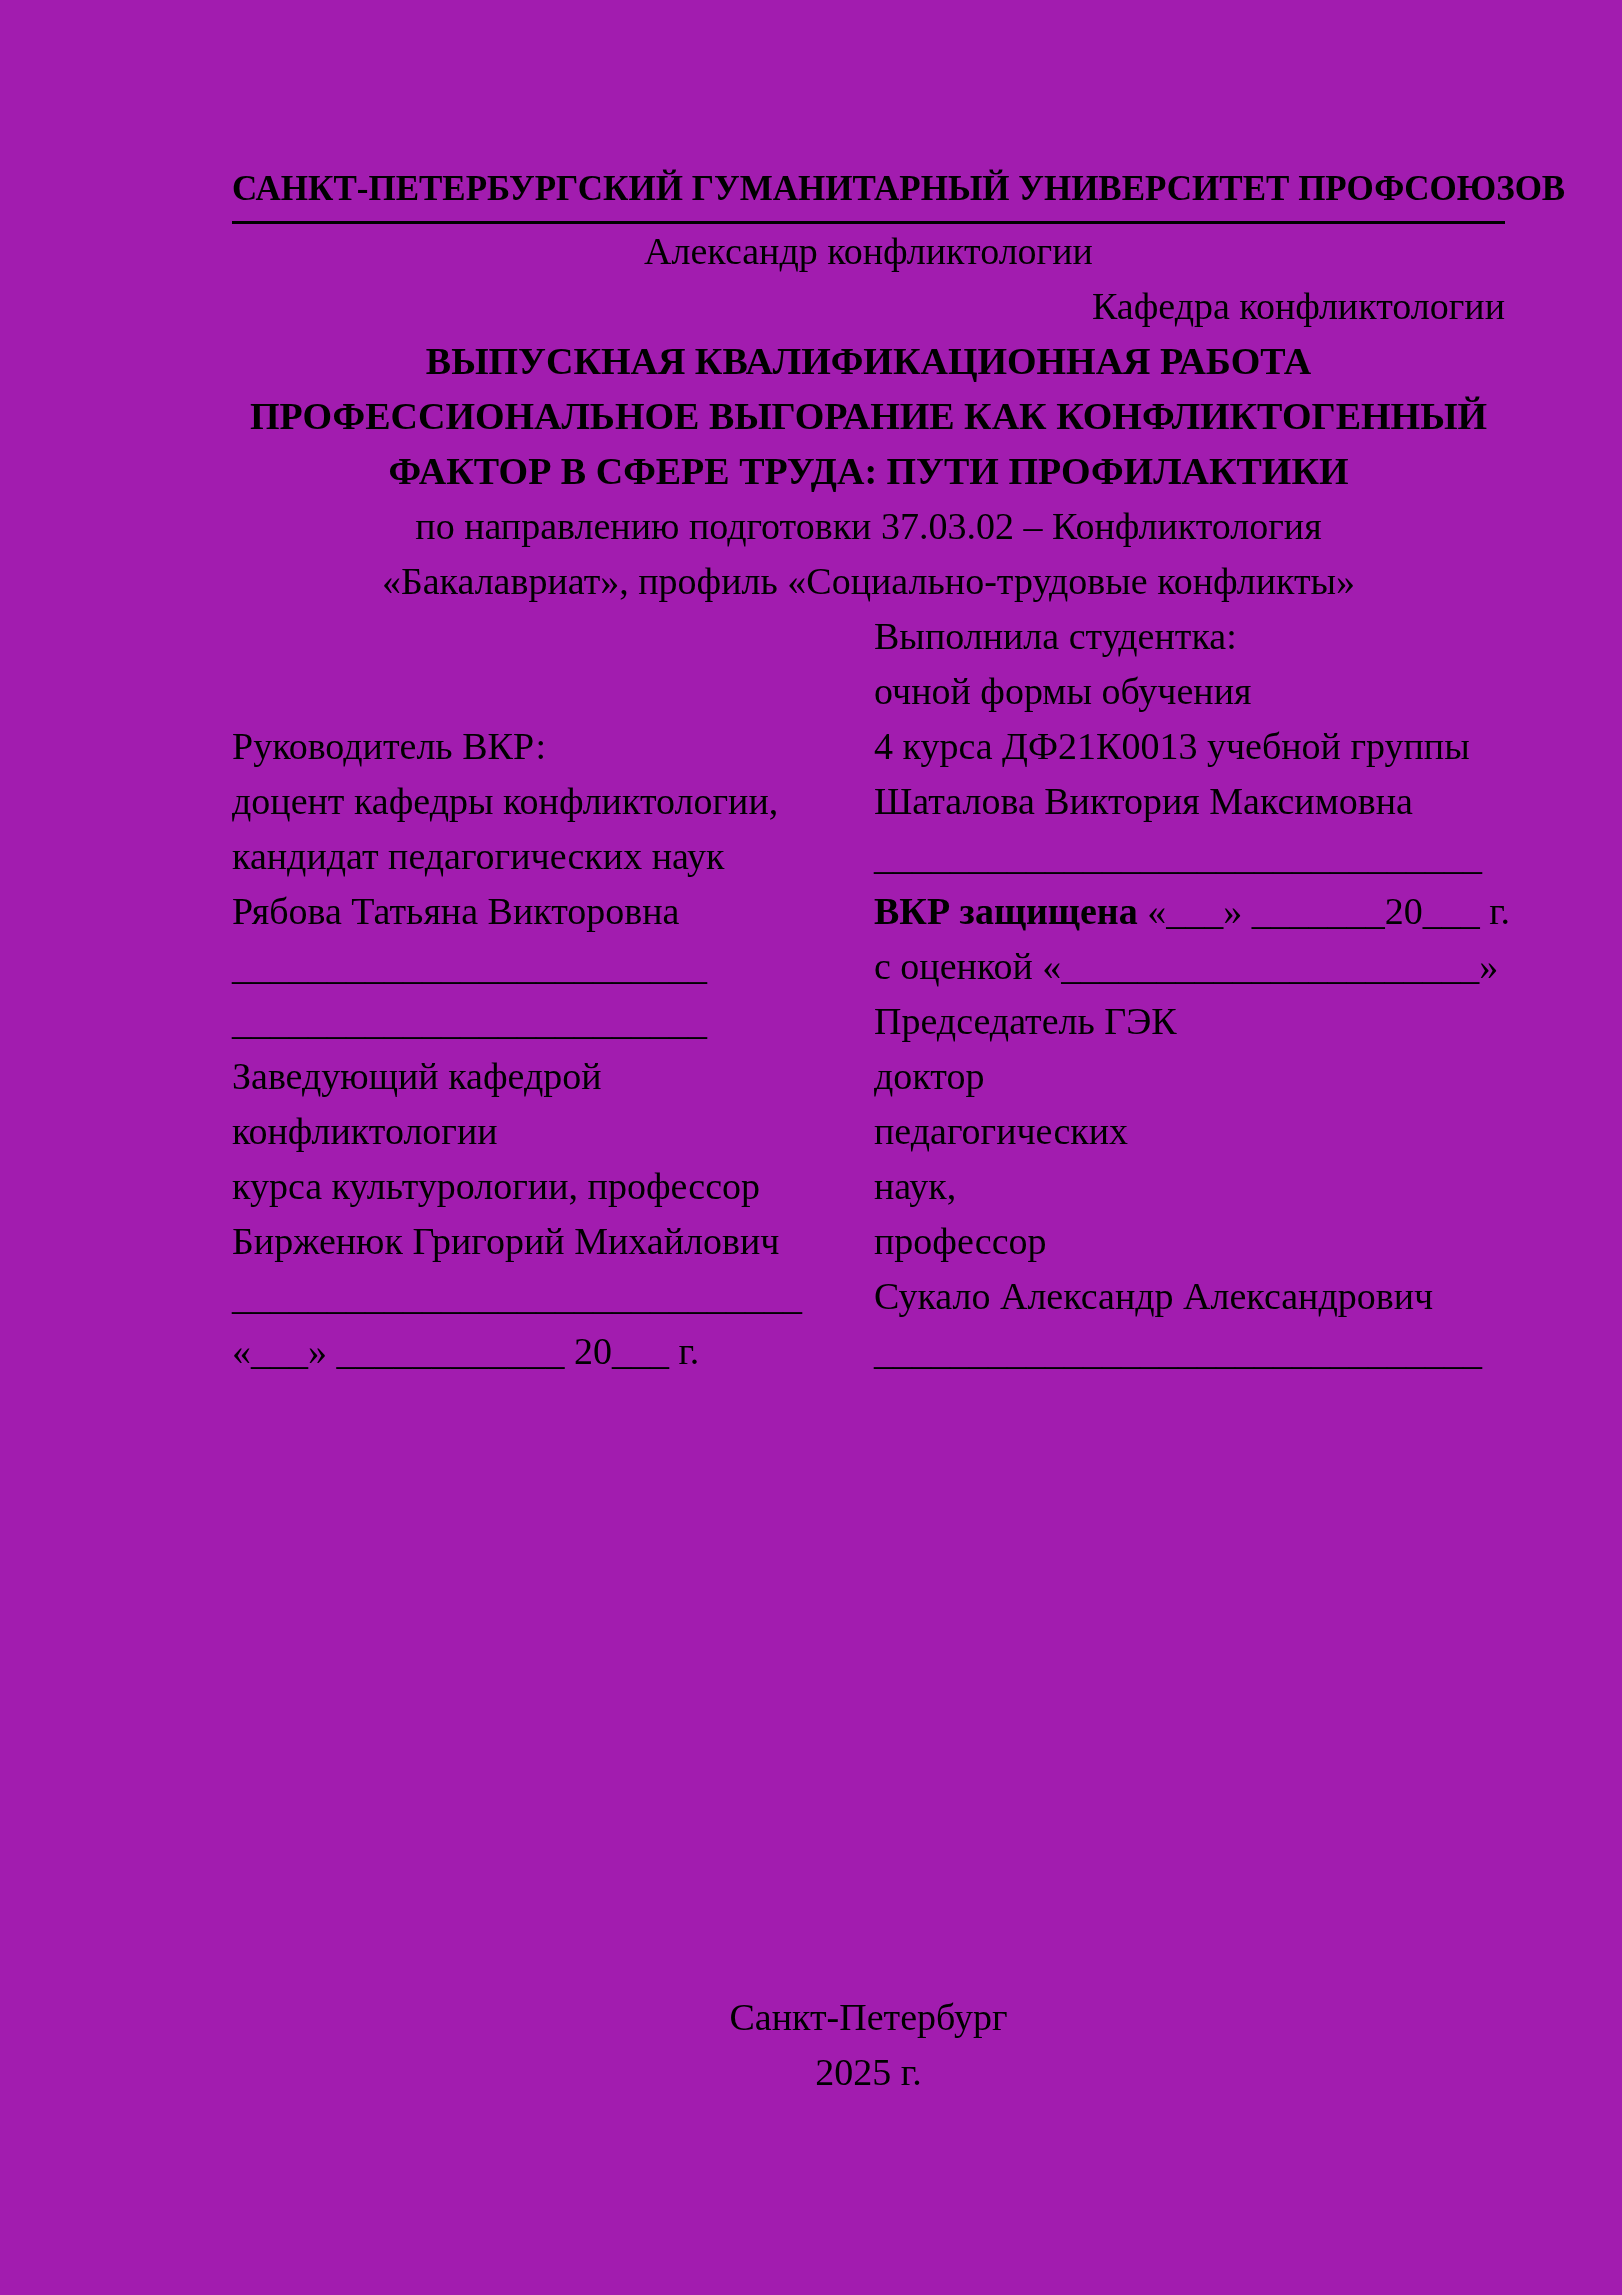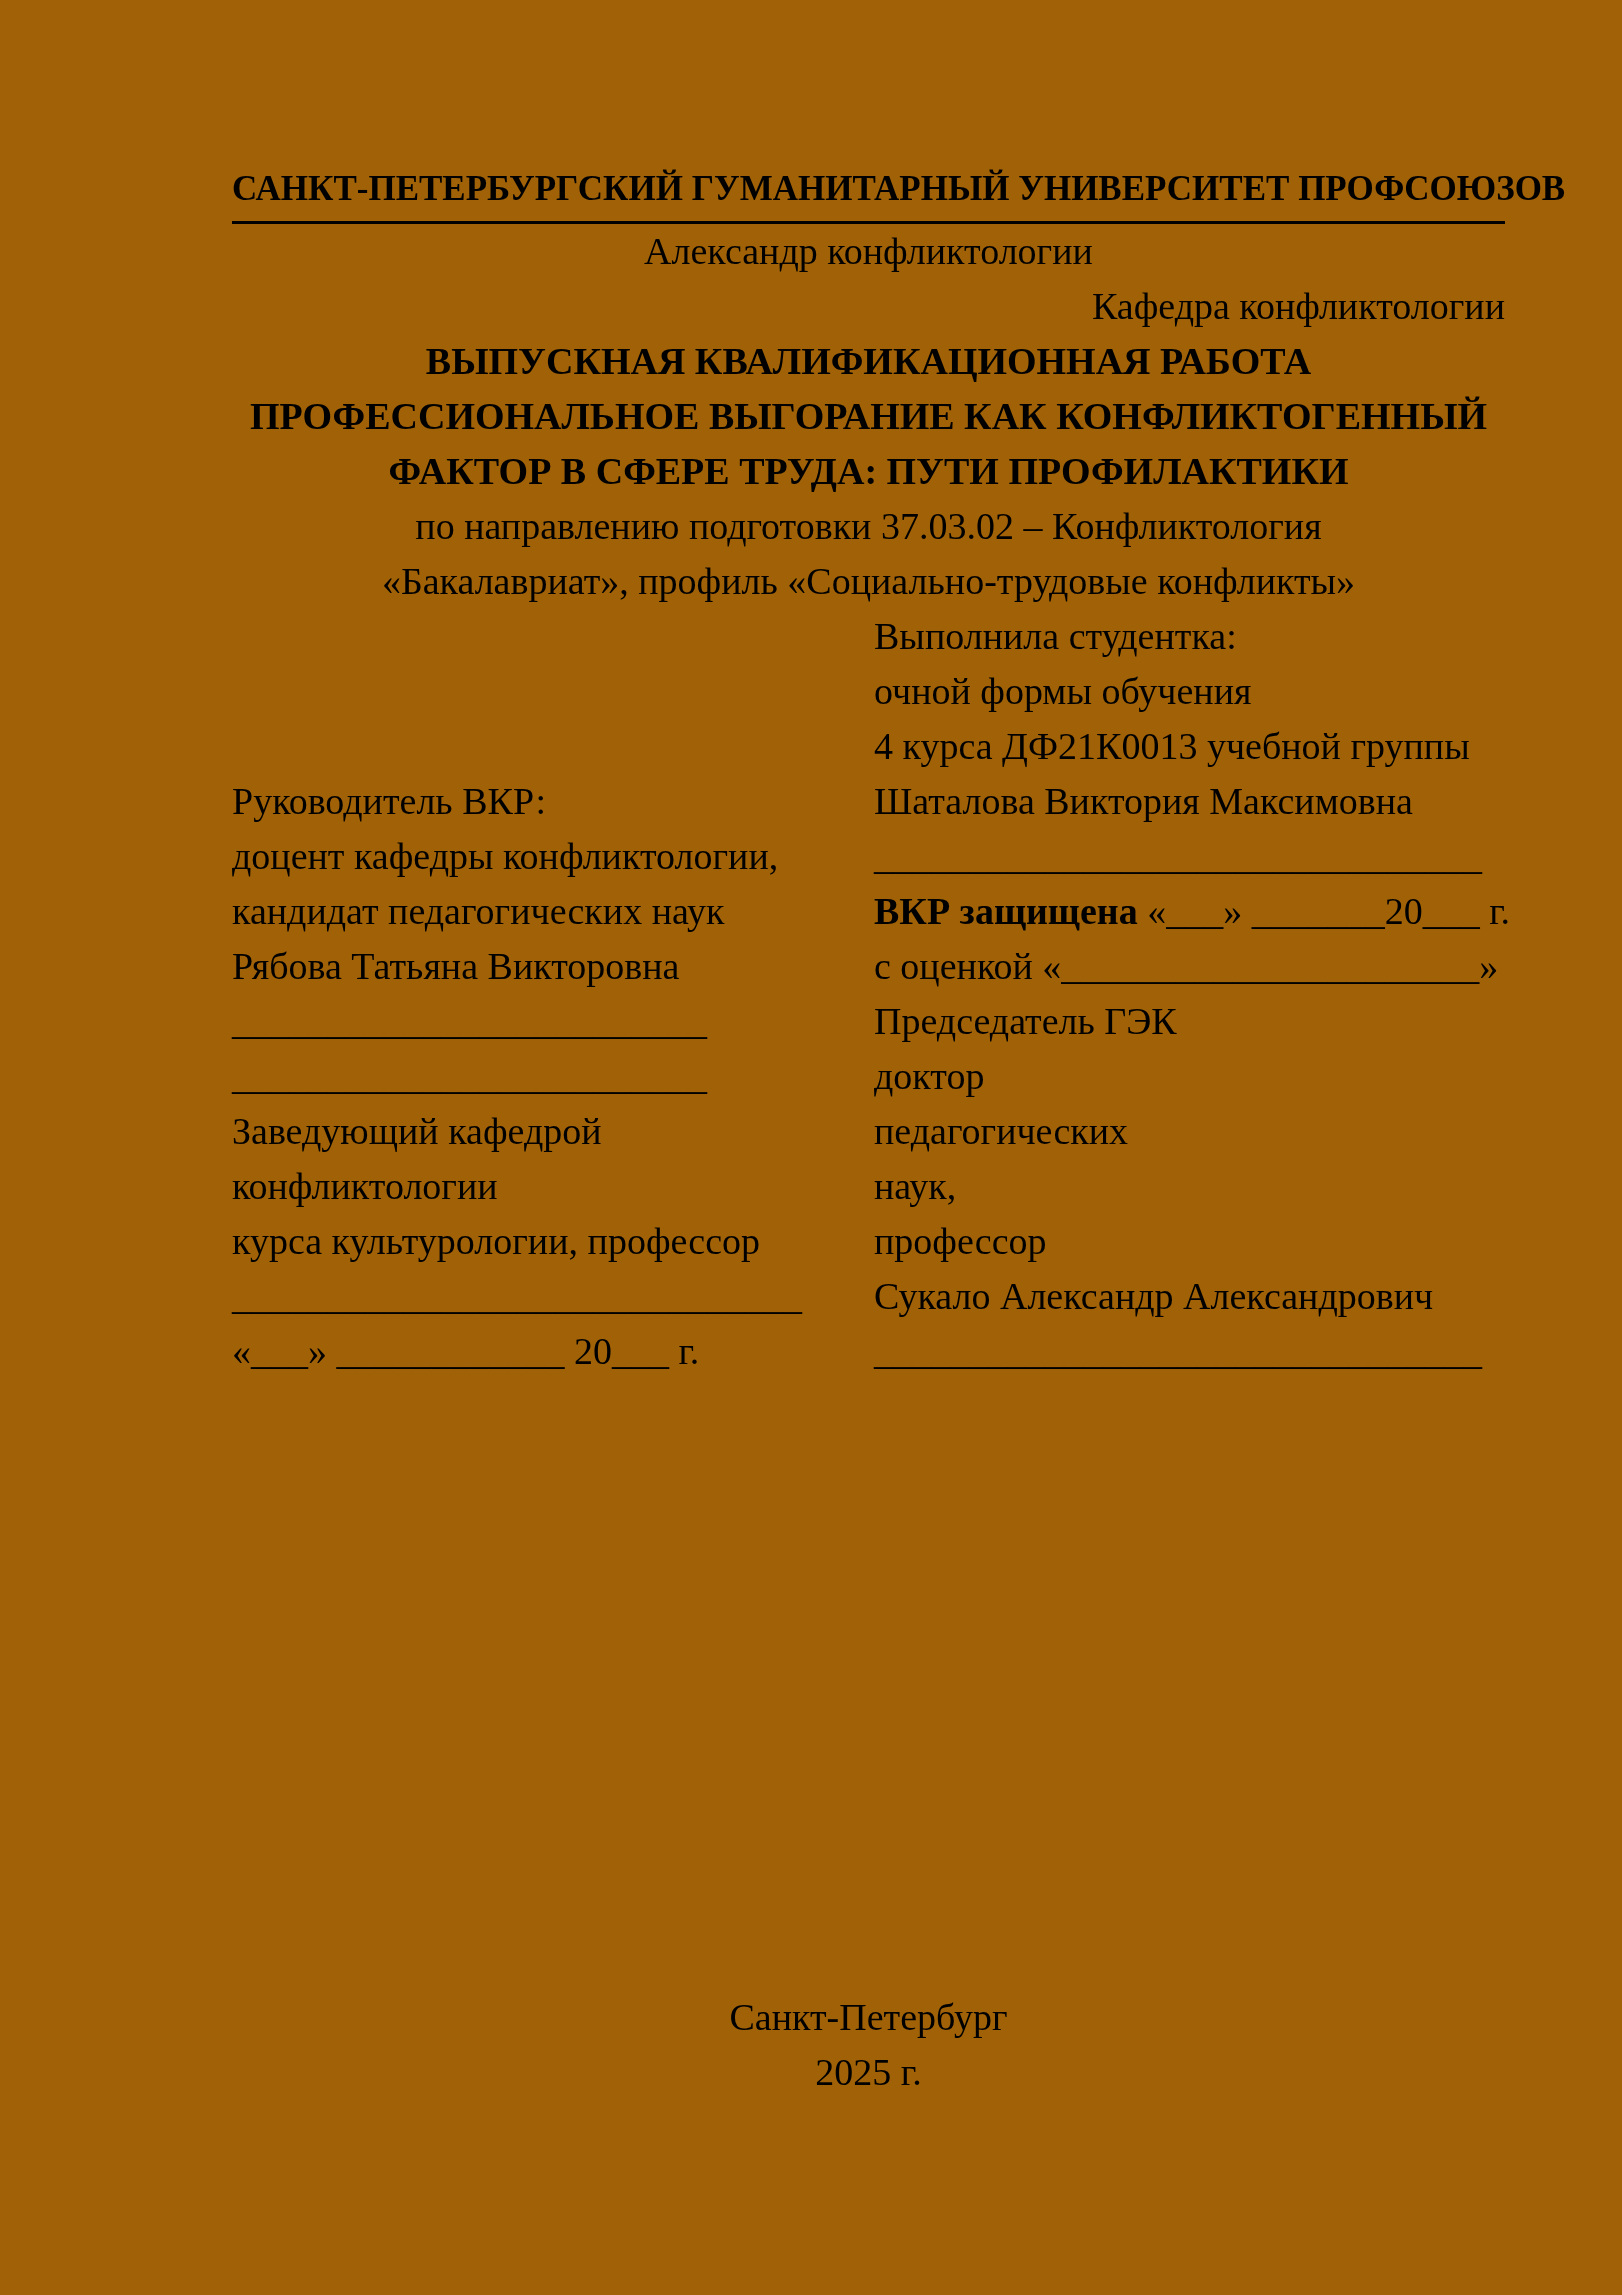--- a/index.html
+++ b/index.html
@@ -1,21 +1,21 @@
 <!DOCTYPE html>
 <html style="font-size:12.6px"><head>
 <meta charset="utf-8">
 <style>
   html, body { margin: 0; padding: 0; background: #ffffff; }
   .page {
     position: relative;
     width: 1623px;
     height: 2295px;
     margin: 0 auto;
-    background: #a16207;
+    background: #a21caf;
     color: #000000;
     font-family: "Liberation Serif", "DejaVu Serif", serif;
     font-size: 38px;
     line-height: 55px;
     box-sizing: border-box;
     padding: 161px 118px 0 232px;
     overflow: hidden;
   }
   .page p, .page div { margin: 0; }
 
@@ -103,20 +103,21 @@
     <div class="col-left">
       <p>Руководитель ВКР:</p>
       <p>доцент кафедры конфликтологии,</p>
       <p>кандидат педагогических наук</p>
       <p>Рябова Татьяна Викторовна</p>
       <p class="sig-line-1">_________________________</p>
       <p class="sig-line-2">_________________________</p>
       <p class="left-head">Заведующий кафедрой</p>
       <p>конфликтологии</p>
       <p>курса культурологии, профессор</p>
+      <p>Бирженюк Григорий Михайлович</p>
       <p>______________________________</p>
       <p>«___» ____________ 20___ г.</p>
     </div>
 
     <div class="col-right">
       <p>Выполнила студентка:</p>
       <p>очной формы обучения</p>
       <p>4 курса ДФ21К0013 учебной группы</p>
       <p>Шаталова Виктория Максимовна</p>
       <p class="sig-line-1">________________________________</p>

